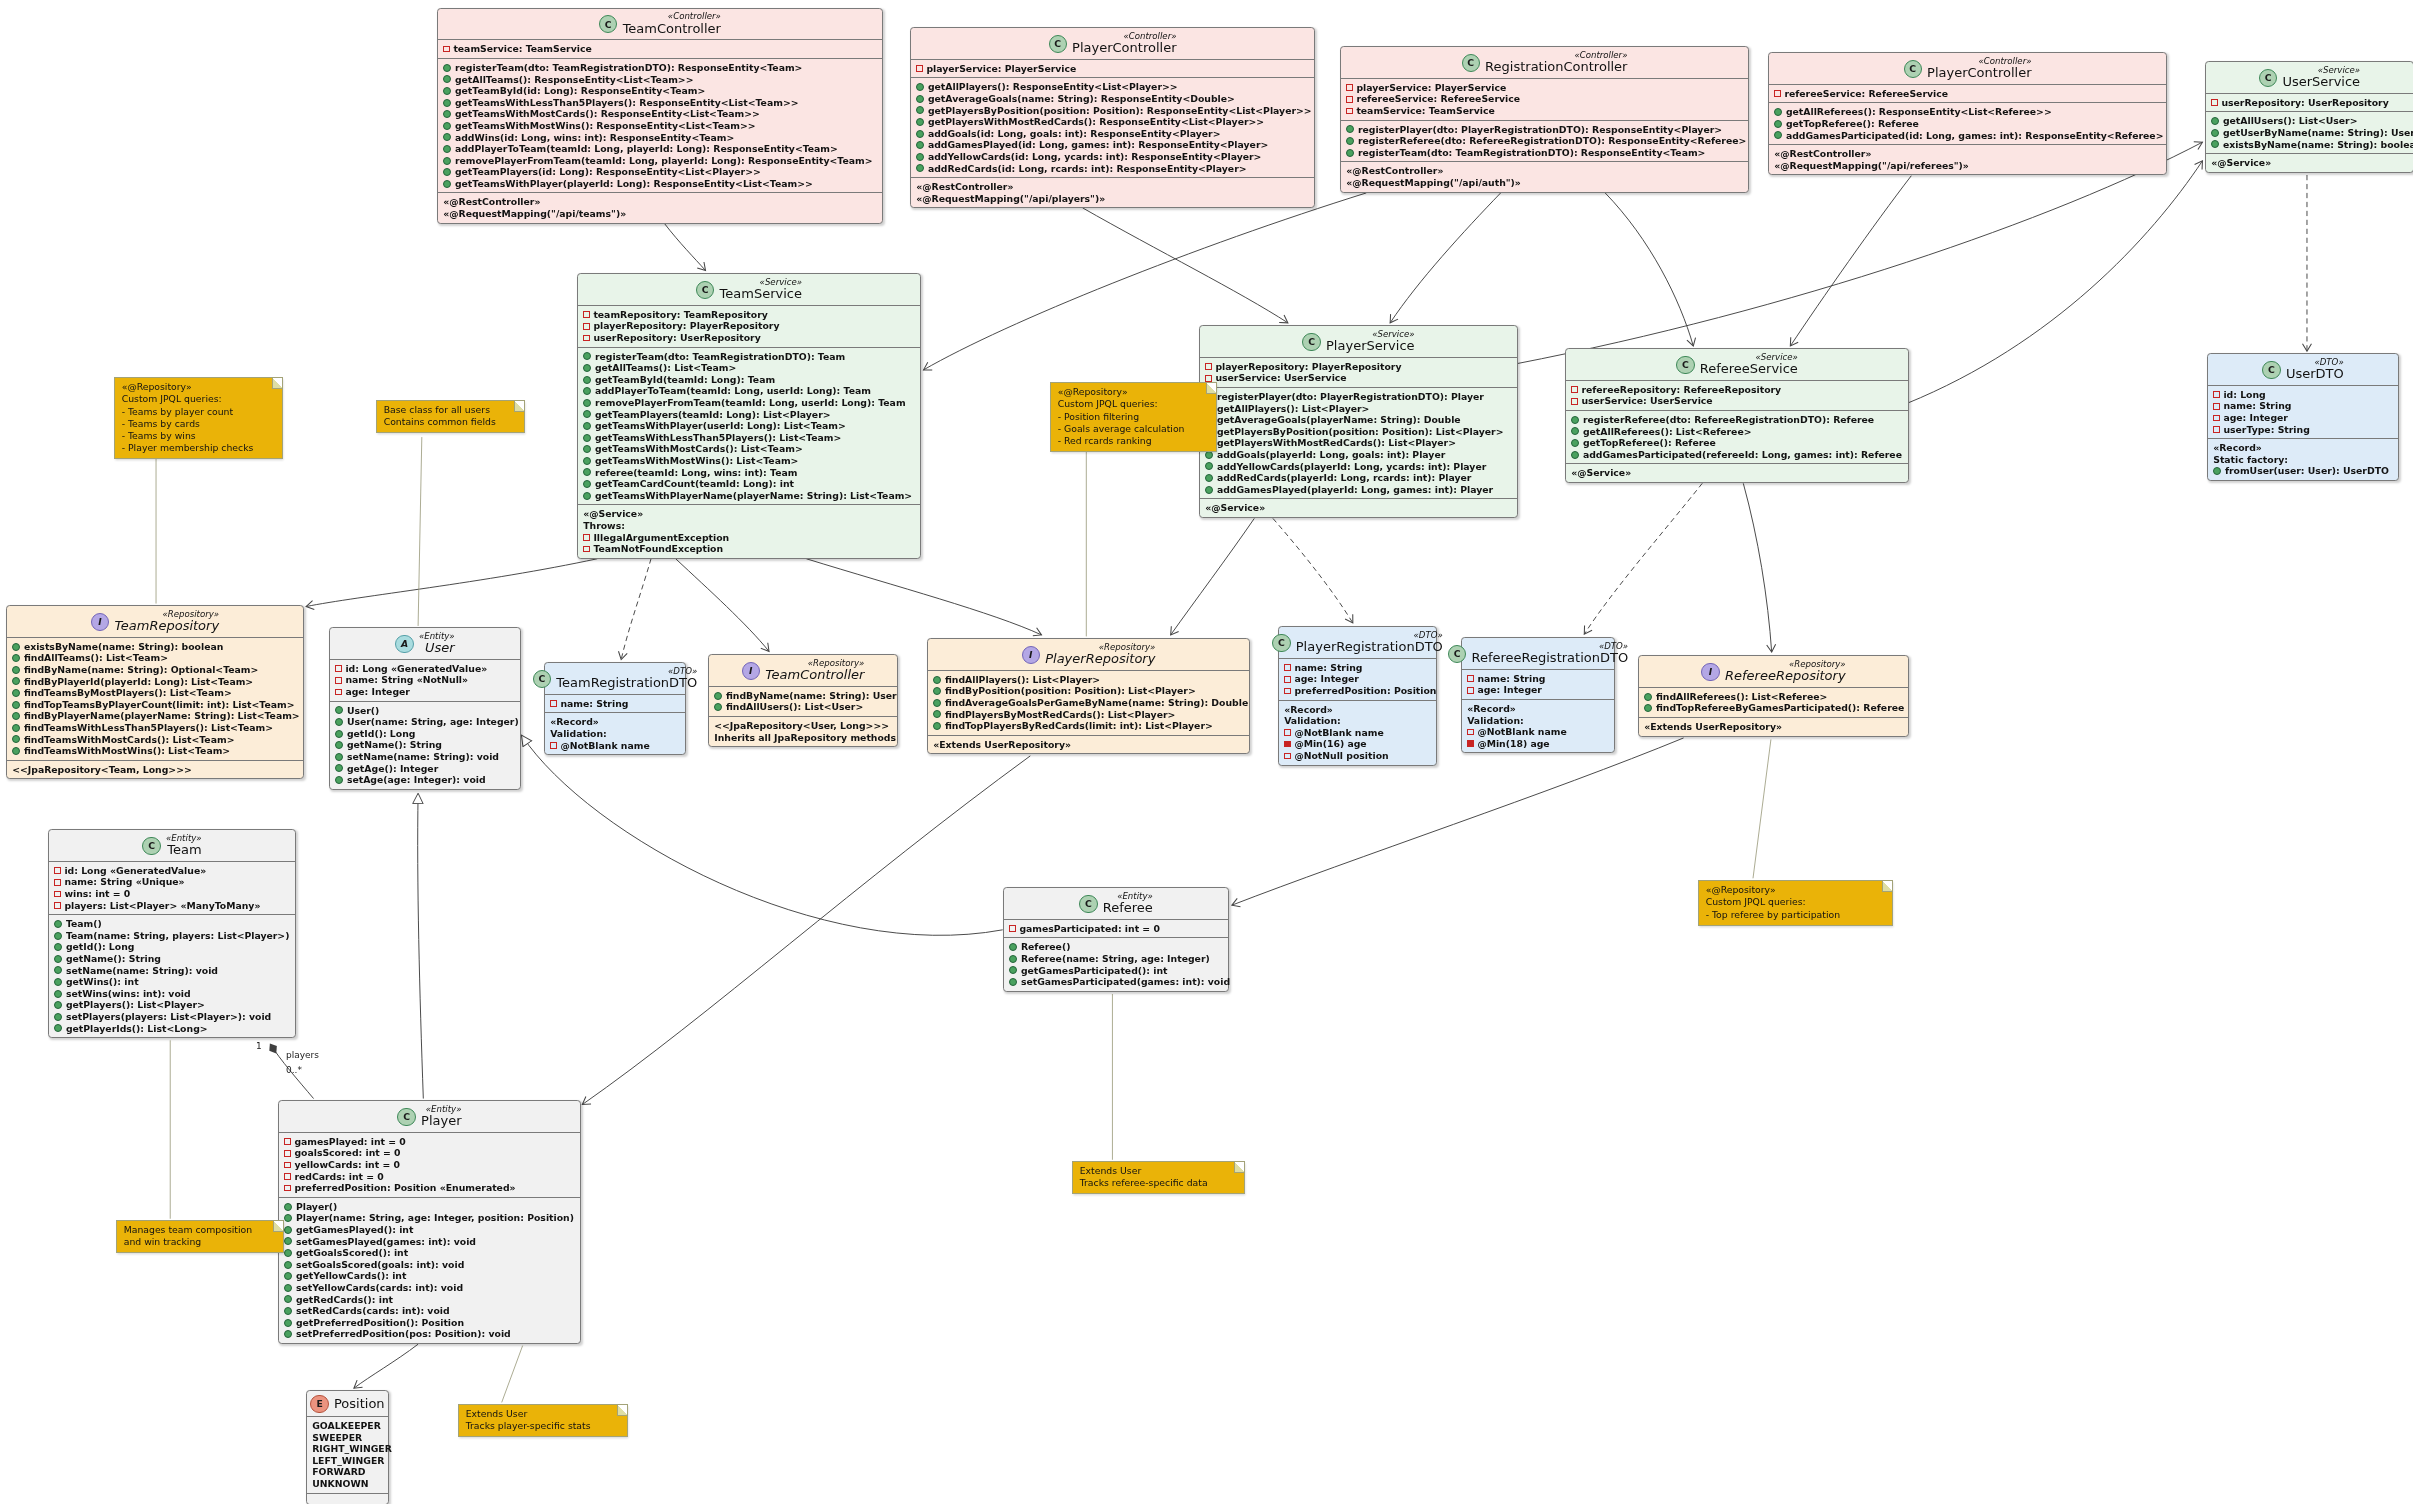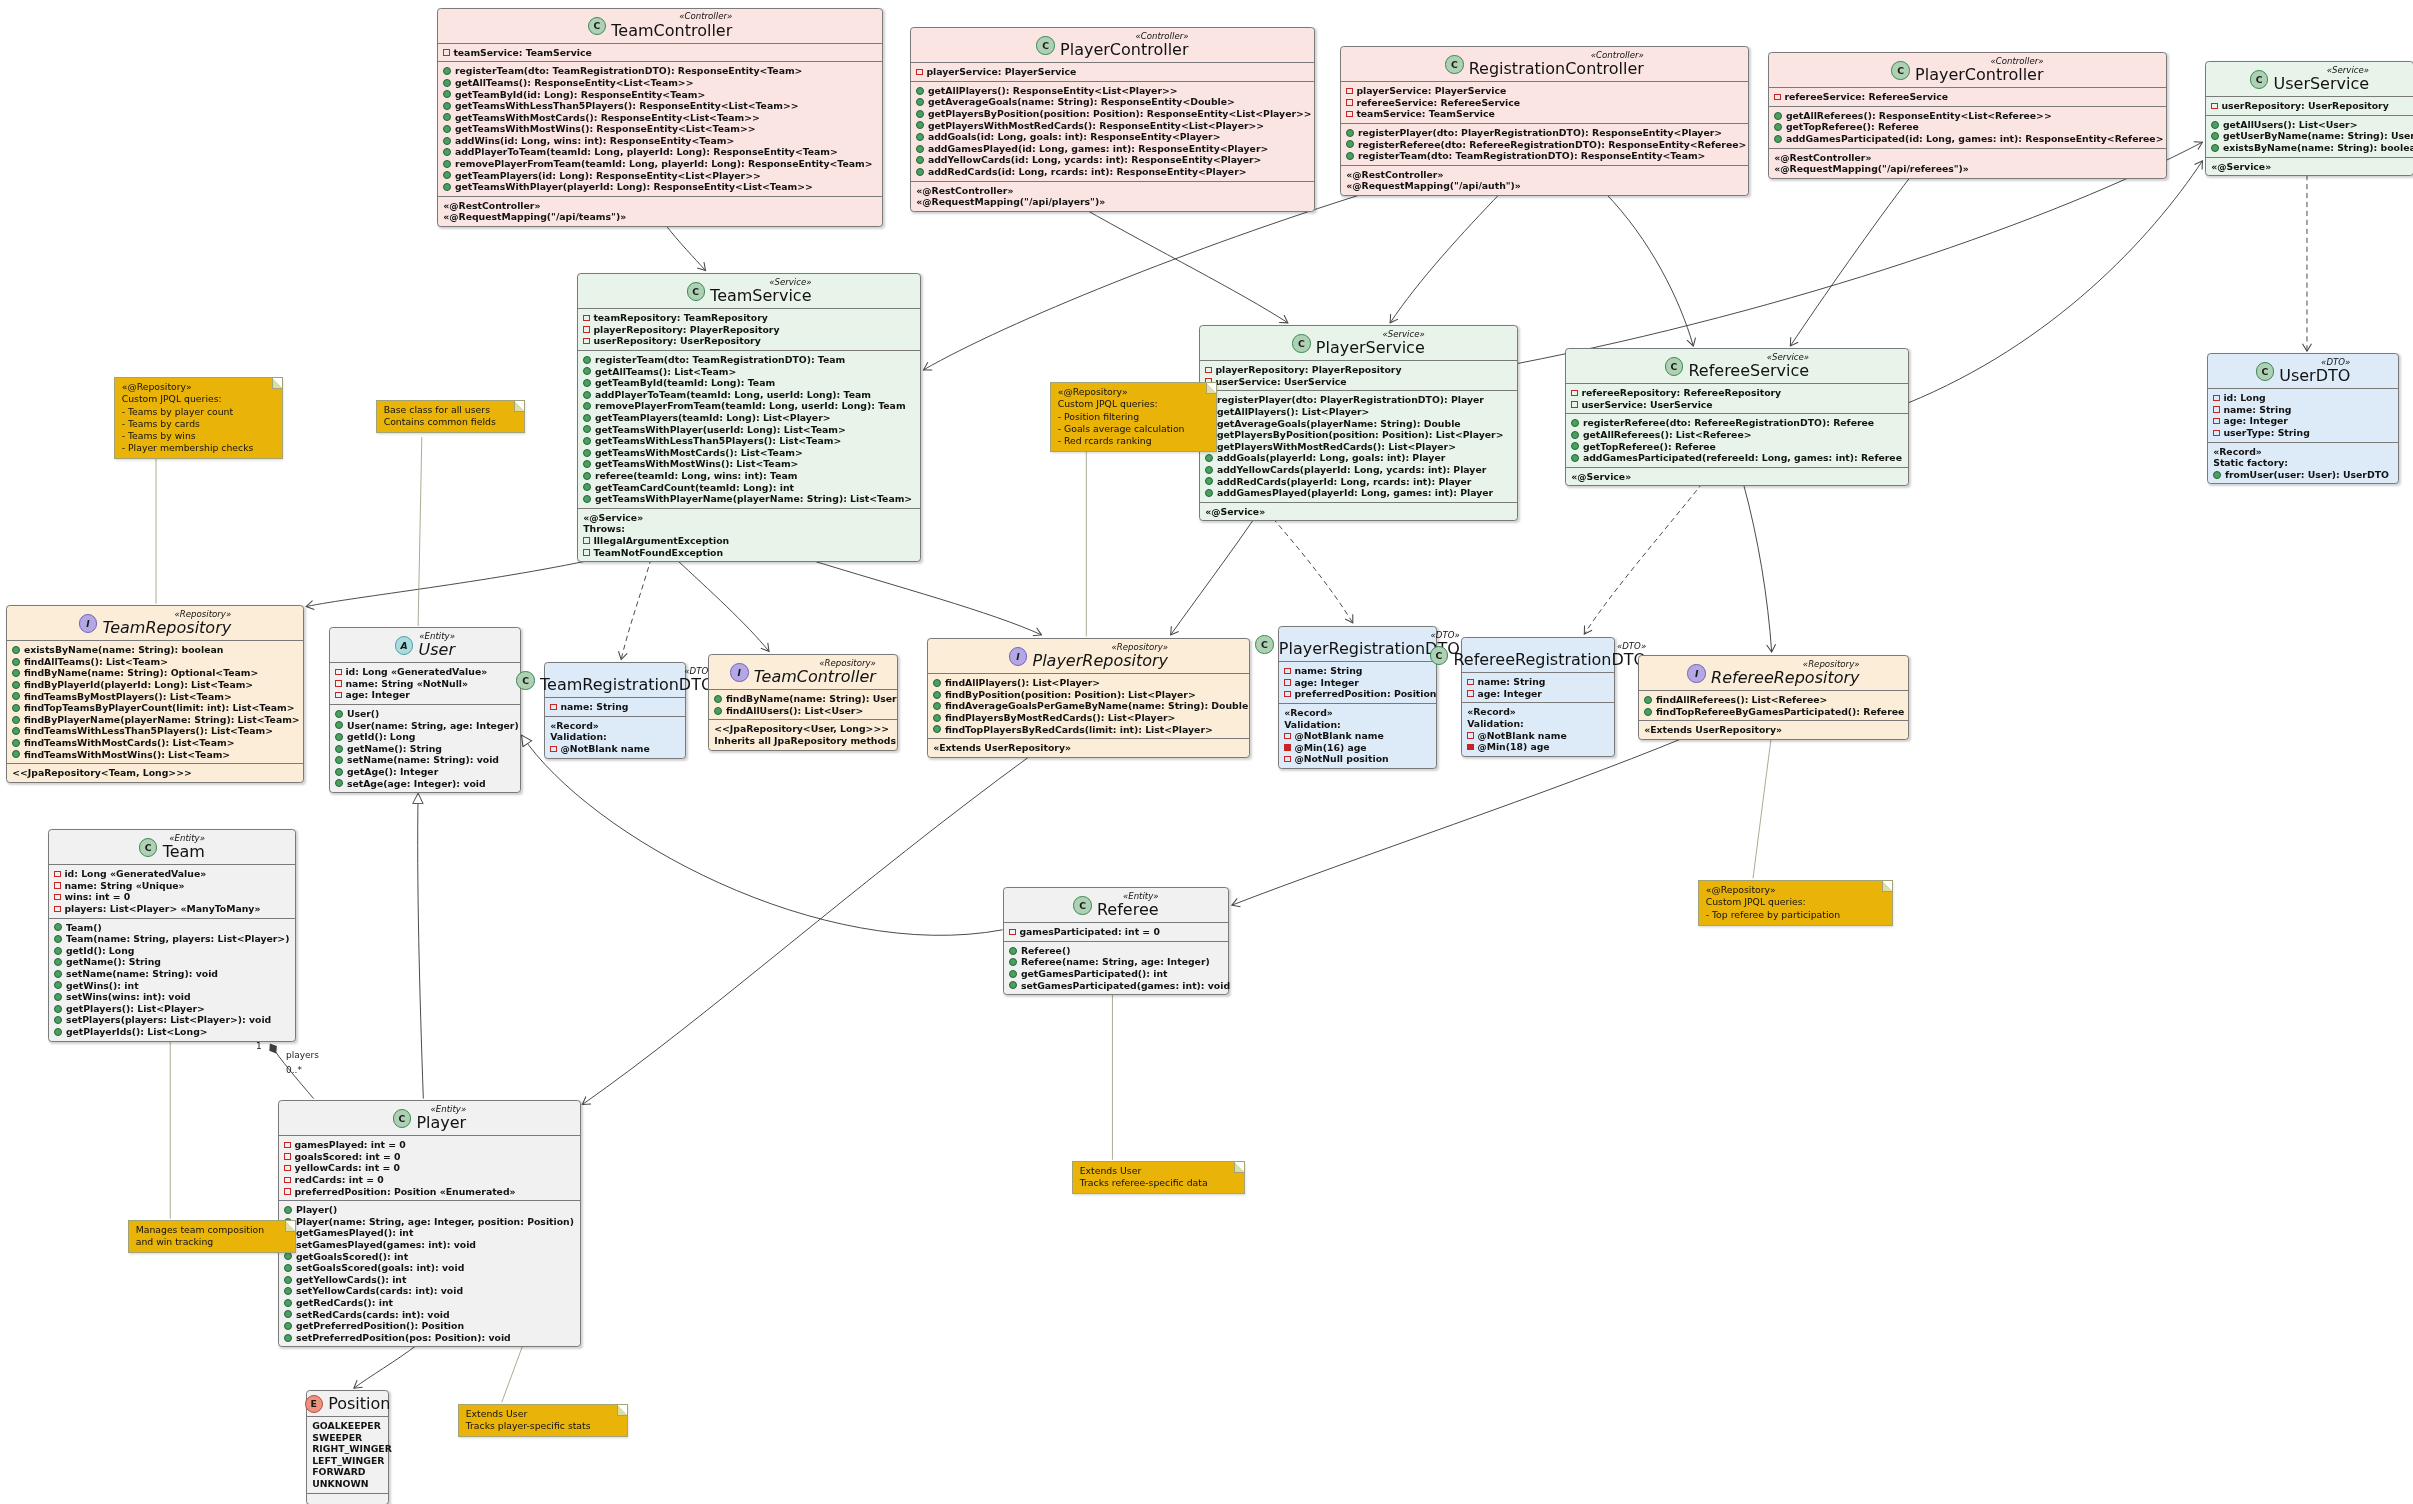--- a/index.html
+++ b/index.html
@@ -8,21 +8,21 @@
   .cls{position:absolute;border:0.7px solid #7a7a7a;border-radius:3.7px;font-size:9.3px;box-shadow:1.1px 1.9px 2.2px rgba(0,0,0,.18);}
   .controller{background:#fbe5e3;}
   .service{background:#e8f4e9;}
   .repository{background:#fcedd8;}
   .dto{background:#ddebf8;}
   .entity{background:#f1f1f1;}
   .enumbox{background:#f1f1f1;}
   .cls-title{display:flex;align-items:center;justify-content:center;gap:5.2px;padding:3.7px 6.7px 3px 6.7px;}
   .tcol{display:flex;flex-direction:column;line-height:1.12;text-align:right;}
   .stereo{font-style:italic;font-size:8.6px;}
-  .cname{font-size:16px;}
+  .cname{font-size:13px;}
   .cname.it{font-style:italic;}
   .circle{width:16.4px;height:16.4px;border-radius:50%;display:flex;align-items:center;justify-content:center;font-size:9.3px;font-weight:bold;flex:0 0 auto;color:#1a1a1a;}
   .circle.C{background:#ADD1B2;border:0.7px solid #3E8858;}
   .circle.I{background:#B4A7E5;border:0.7px solid #7365b8;font-style:italic;}
   .circle.A{background:#A9DCDF;border:0.7px solid #55a0a8;font-style:italic;}
   .circle.E{background:#EB937F;border:0.7px solid #b5523c;}
   .sec{border-top:0.7px solid #7a7a7a;padding:3px 5.2px;min-height:4.5px;font-weight:bold;}
   .member{display:flex;align-items:center;gap:3.7px;line-height:11.6px;white-space:nowrap;}
   .mk{flex:0 0 auto;display:inline-block;}
   .mk.dot{width:6px;height:6px;border-radius:50%;background:#4AA15F;border:0.7px solid #23643a;}
@@ -1095,21 +1095,21 @@
       <div class="nline">- Position filtering</div>
       <div class="nline">- Goals average calculation</div>
       <div class="nline">- Red rcards ranking</div>
     </div>
     <div class="note" style="left: 1662px; top: 880px; min-width: 179px;">
       <span class="fold"></span>
       <div class="nline">«@Repository»</div>
       <div class="nline">Custom JPQL queries:</div>
       <div class="nline">- Top referee by participation</div>
     </div>
-    <div class="note" style="left: 92px; top: 1220px; min-width: 152px;">
+    <div class="note" style="left: 80px; top: 1220px; min-width: 152px;">
       <span class="fold"></span>
       <div class="nline">Manages team composition</div>
       <div class="nline">and win tracking</div>
     </div>
     <div class="note" style="left: 1036px; top: 1161px; min-width: 157px;">
       <span class="fold"></span>
       <div class="nline">Extends User</div>
       <div class="nline">Tracks referee-specific data</div>
     </div>
     <div class="note" style="left: 422px; top: 1404px; min-width: 154px;">

